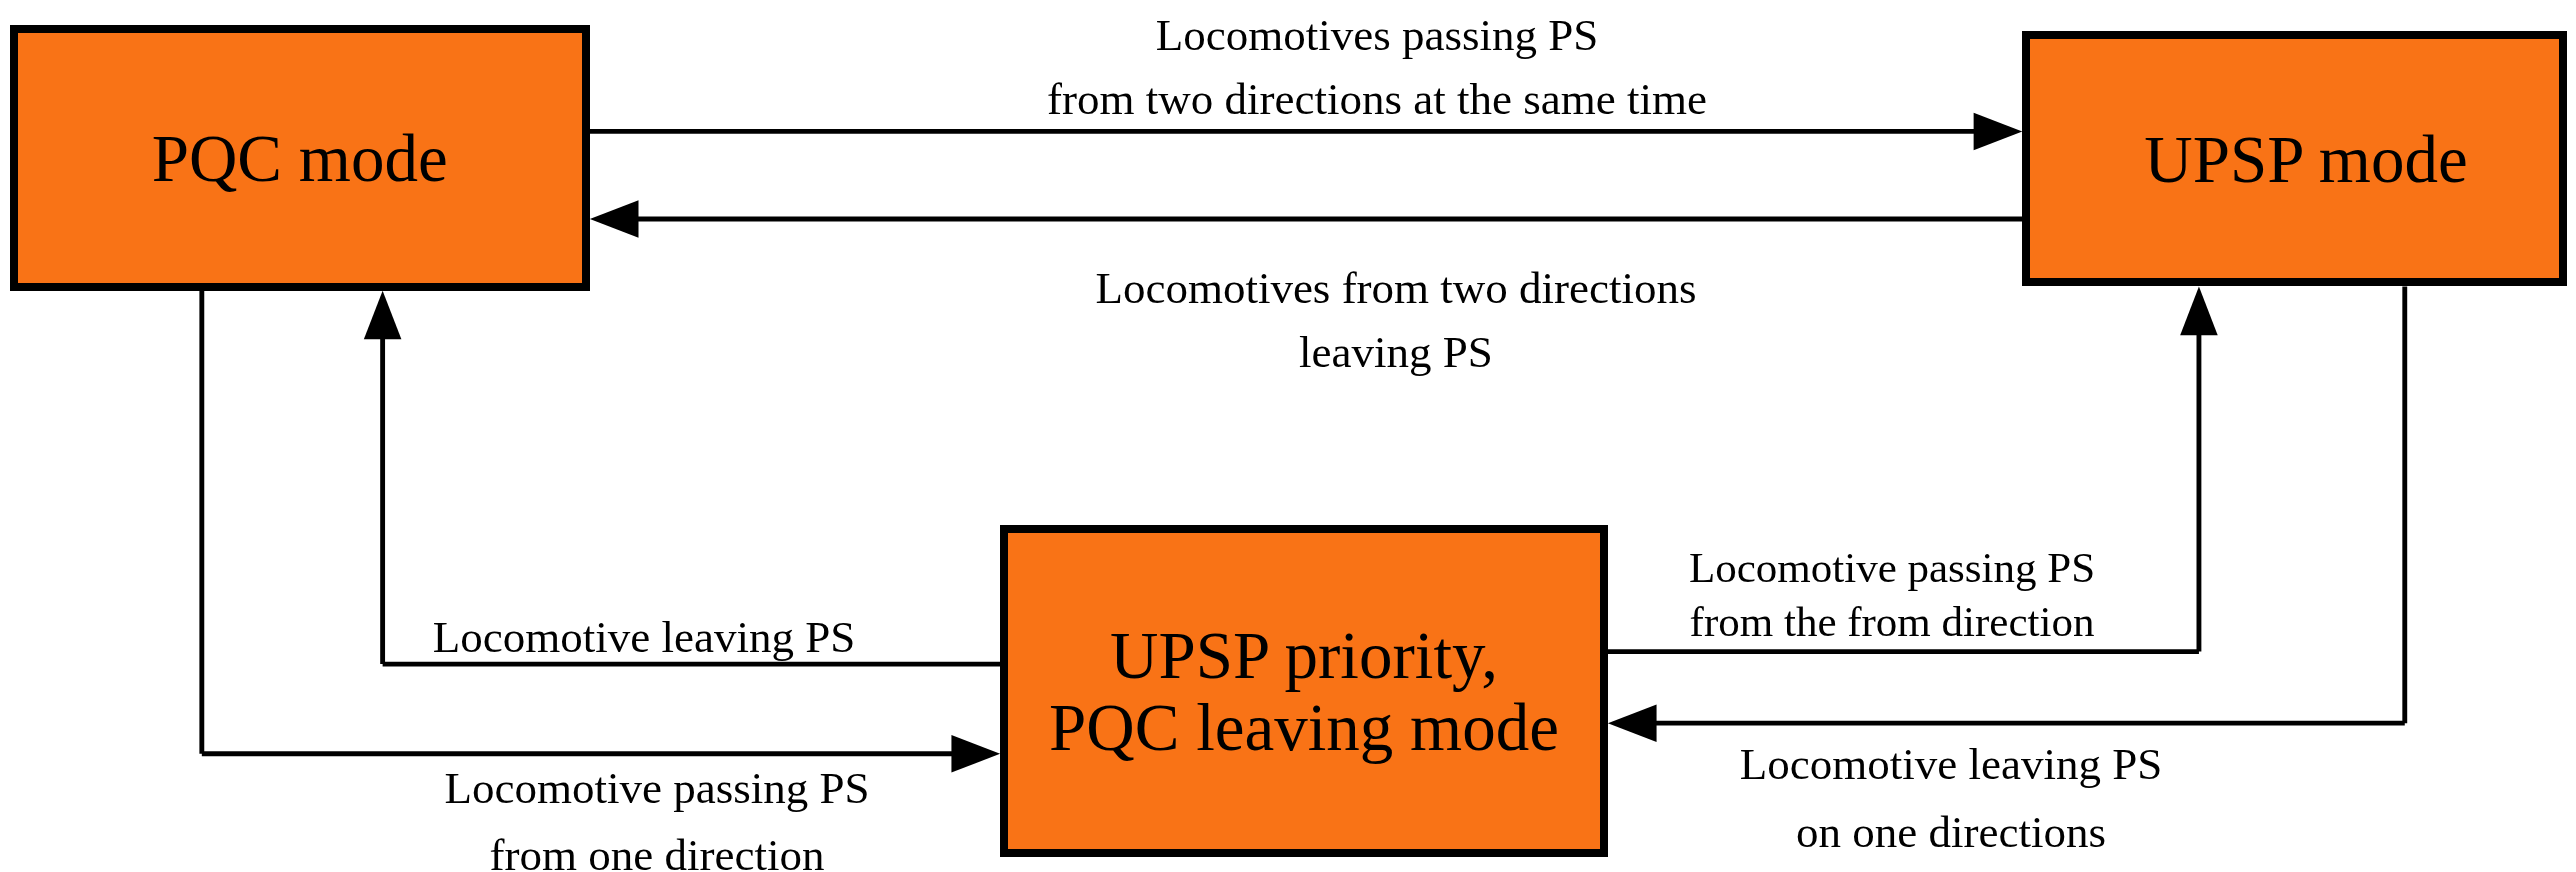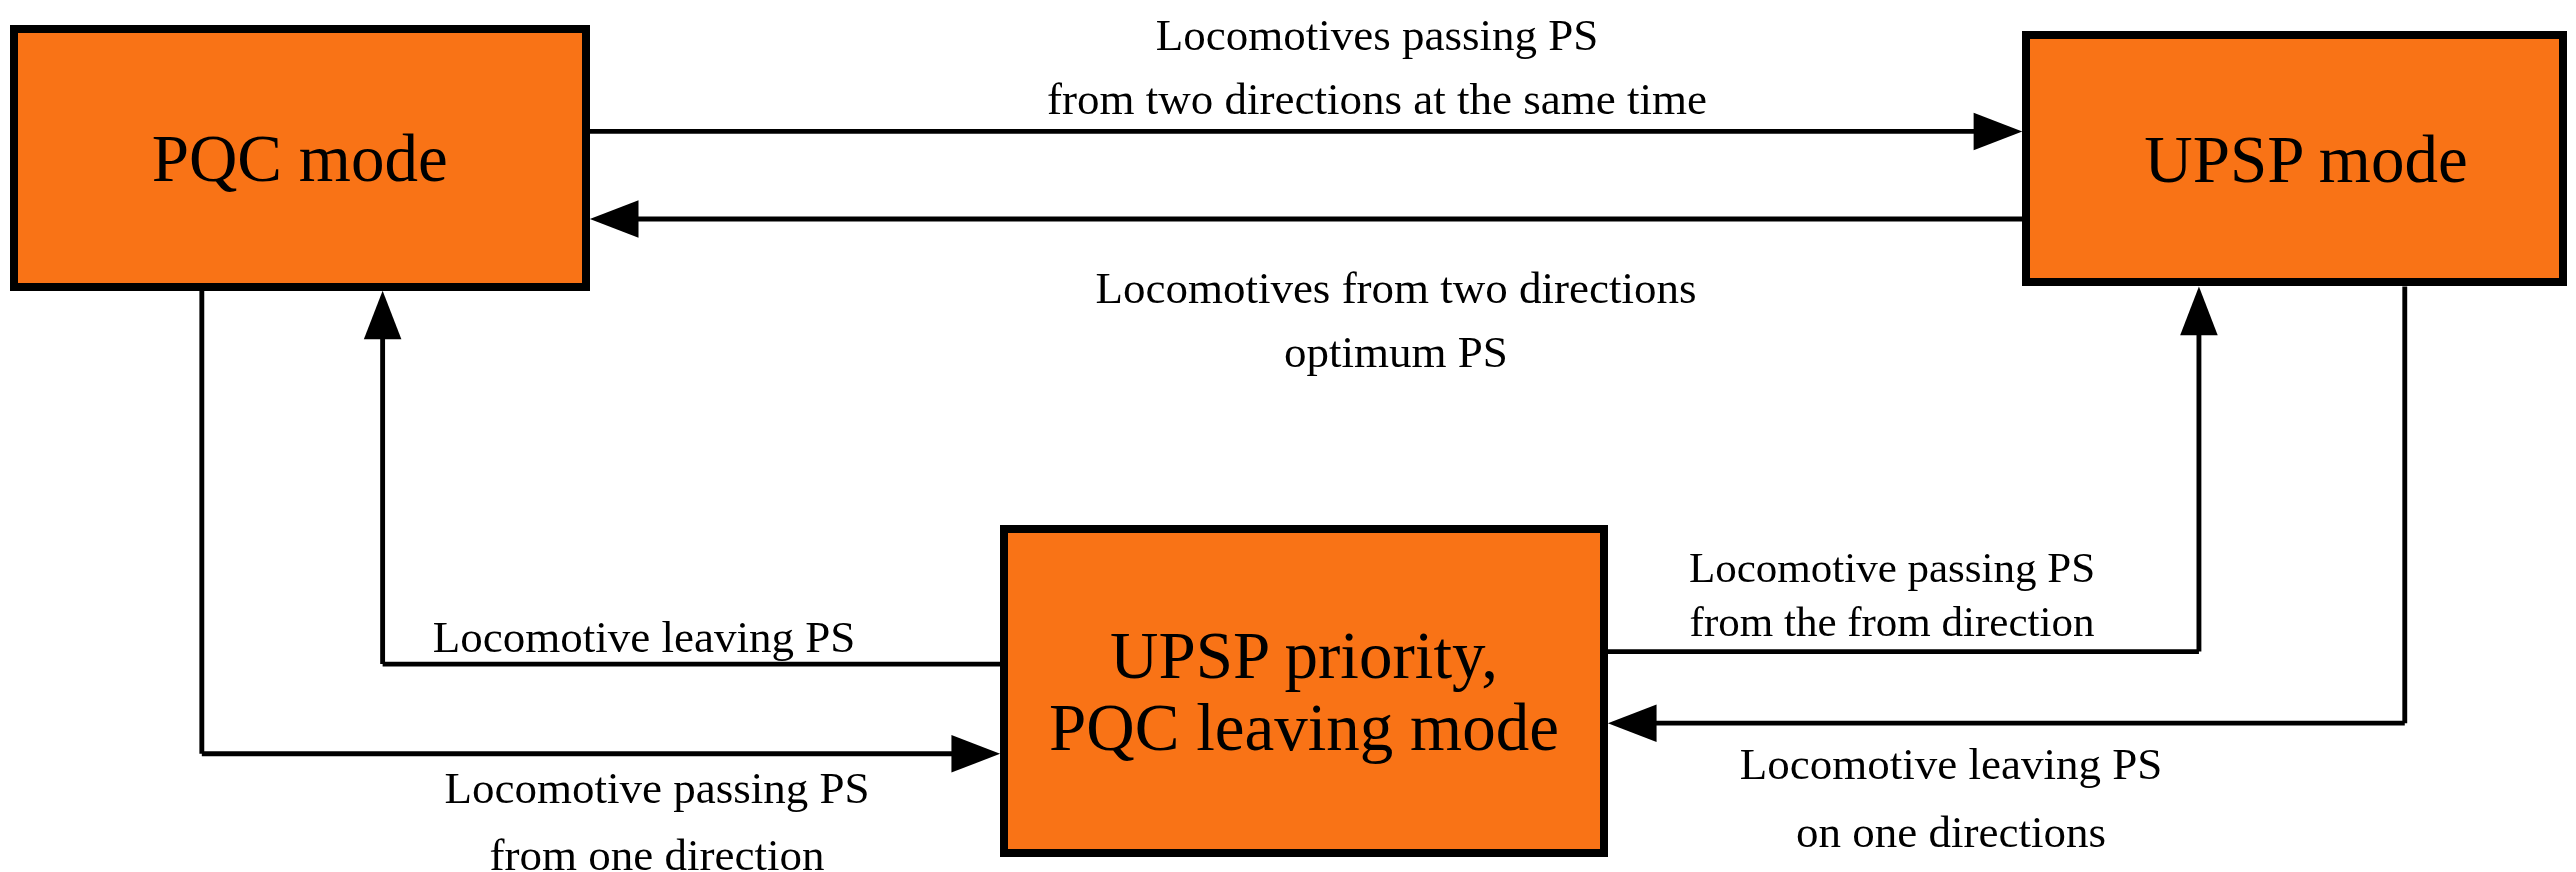--- a/index.html
+++ b/index.html
@@ -98,21 +98,21 @@
     </span>
   </div>
 
   <div class="edge-label lbl-a">
     <span style="display:block">Locomotives passing PS</span>
     <span style="display:block">from two directions at the same time</span>
   </div>
 
   <div class="edge-label lbl-b">
     <span style="display:block">Locomotives from two directions</span>
-    <span style="display:block">optimum PS</span>
+    <span style="display:block">leaving PS</span>
   </div>
 
   <div class="edge-label lbl-c">
     <span style="display:block">Locomotive leaving PS</span>
   </div>
 
   <div class="edge-label lbl-d">
     <span style="display:block">Locomotive passing PS</span>
     <span style="display:block">from one direction</span>
   </div>

